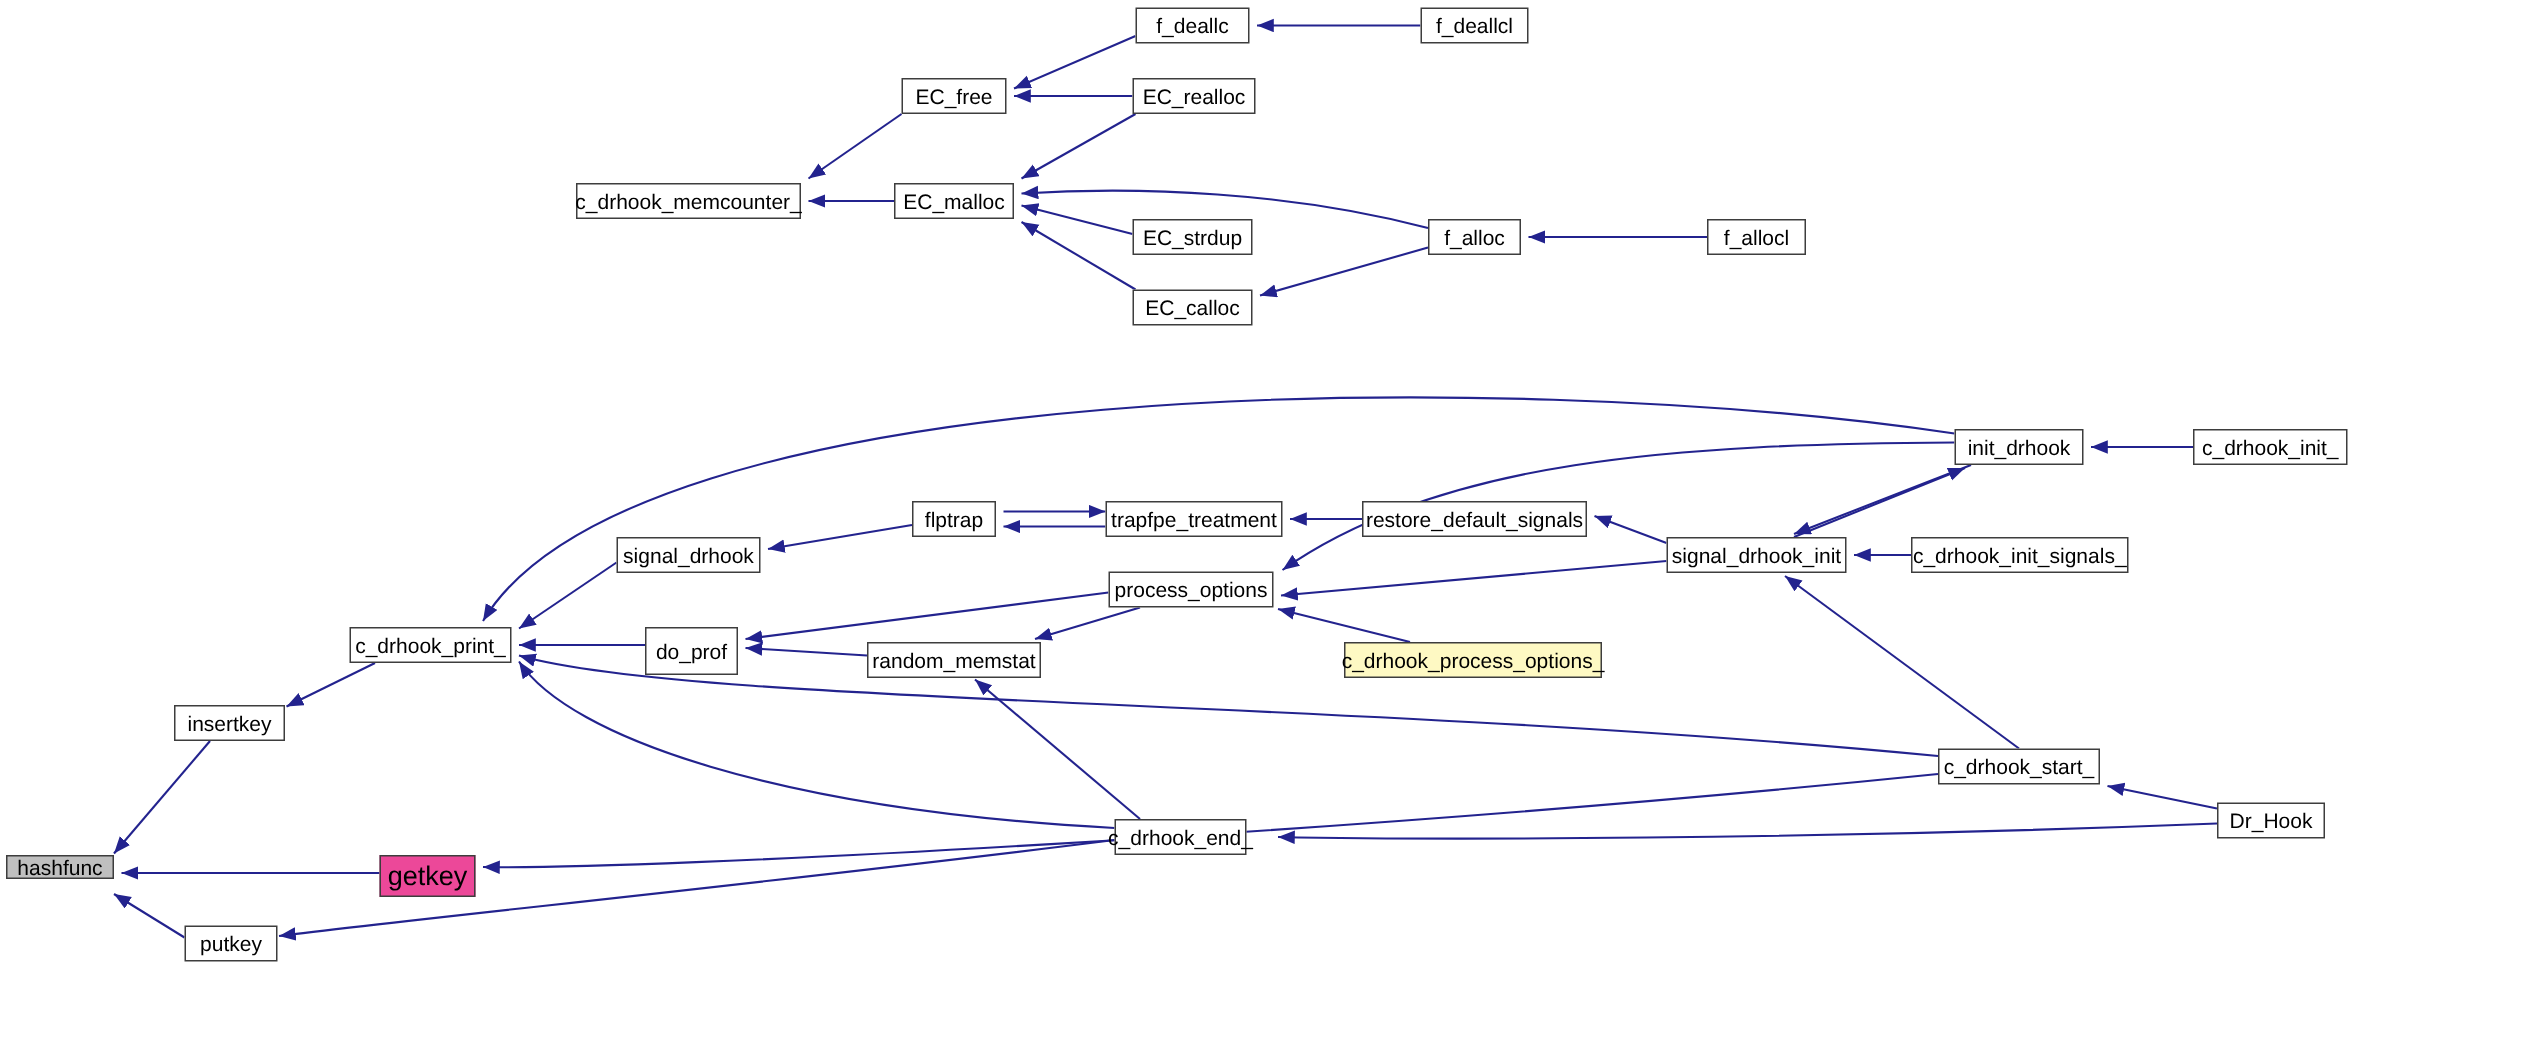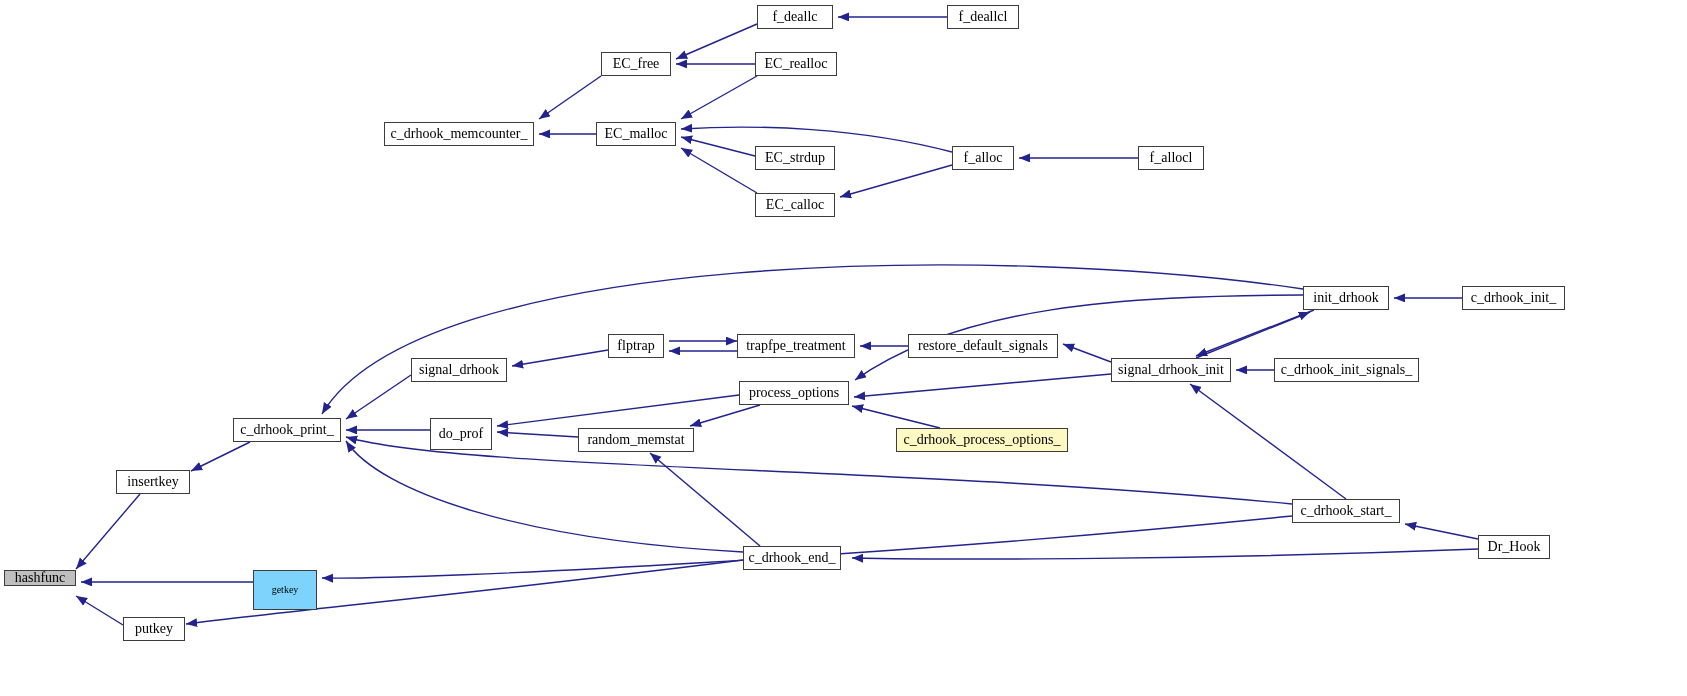--- a/index.html
+++ b/index.html
@@ -2,21 +2,21 @@
 <html><head>
 <meta charset="utf-8">
 <title>hashfunc caller graph</title>
 <style>
   html,body{margin:0;padding:0;background:#ffffff;}
   #canvas{
     position:relative;
     width:1687px;
     height:696px;
     background:#ffffff;
-    font-family:Liberation Serif, serif;
+    font-family:Liberation Sans, sans-serif;
     overflow:hidden;
   }
   svg#edges{
     position:absolute;
     left:0;top:0;
     width:1687px;height:696px;
     pointer-events:none;
   }
   .node{
     position:absolute;
@@ -166,26 +166,26 @@
       </div>
       <div class="node" style="left: 116px; top: 470px; width: 74px; height: 24px; font-size: 14px; border-color: rgb(61, 61, 61); background: rgb(255, 255, 255);">
         <span class="lbl">insertkey</span>
       </div>
       <div class="node" style="left: 1292px; top: 499px; width: 108px; height: 24px; font-size: 14px; border-color: rgb(61, 61, 61); background: rgb(255, 255, 255);">
         <span class="lbl">c_drhook_start_</span>
       </div>
       <div class="node" style="left: 1478px; top: 535px; width: 72px; height: 24px; font-size: 14px; border-color: rgb(61, 61, 61); background: rgb(255, 255, 255);">
         <span class="lbl">Dr_Hook</span>
       </div>
-      <div class="node" style="left: 743px; top: 546px; width: 98px; height: 24px; font-size: 14px; border-color: rgb(61, 61, 61); background: rgb(255, 255, 255);">
+      <div class="node" style="left: 743px; top: 546px; width: 88px; height: 24px; font-size: 14px; border-color: rgb(61, 61, 61); background: rgb(255, 255, 255);">
         <span class="lbl">c_drhook_end_</span>
       </div>
       <div class="node highlight" style="left: 4px; top: 570px; width: 72px; height: 16px; font-size: 14px; border-color: rgb(61, 61, 61); background: rgb(191, 191, 191);">
         <span class="lbl">hashfunc</span>
       </div>
-      <div class="node" style="left: 253px; top: 570px; width: 64px; height: 40px; font-size: 10px; border-color: rgb(61, 61, 61); background: #7dd3fc;">
+      <div class="node" style="left: 253px; top: 570px; width: 64px; height: 28px; font-size: 18px; border-color: rgb(61, 61, 61); background: #ec4899;">
         <span class="lbl">getkey</span>
       </div>
       <div class="node" style="left: 123px; top: 617px; width: 62px; height: 24px; font-size: 14px; border-color: rgb(61, 61, 61); background: rgb(255, 255, 255);">
         <span class="lbl">putkey</span>
       </div>
     </div>
 </div>
 
 </body></html>

